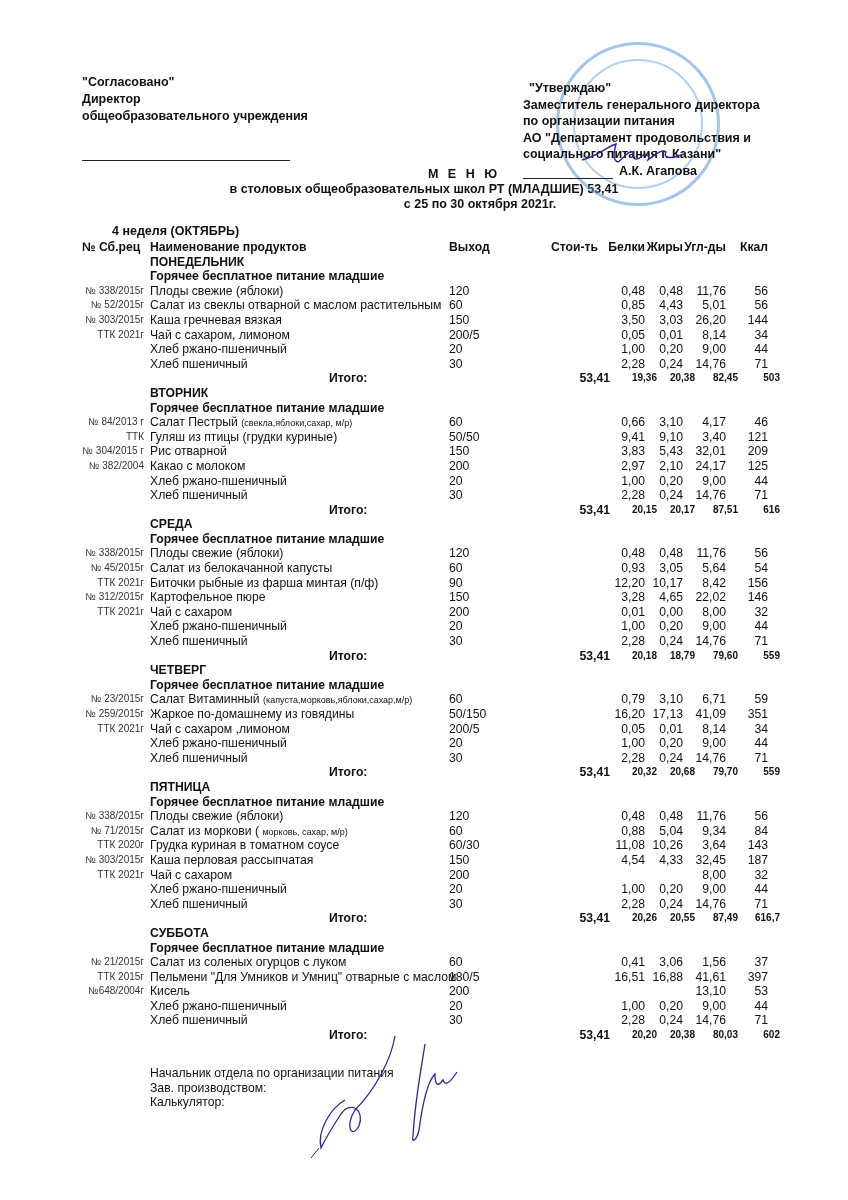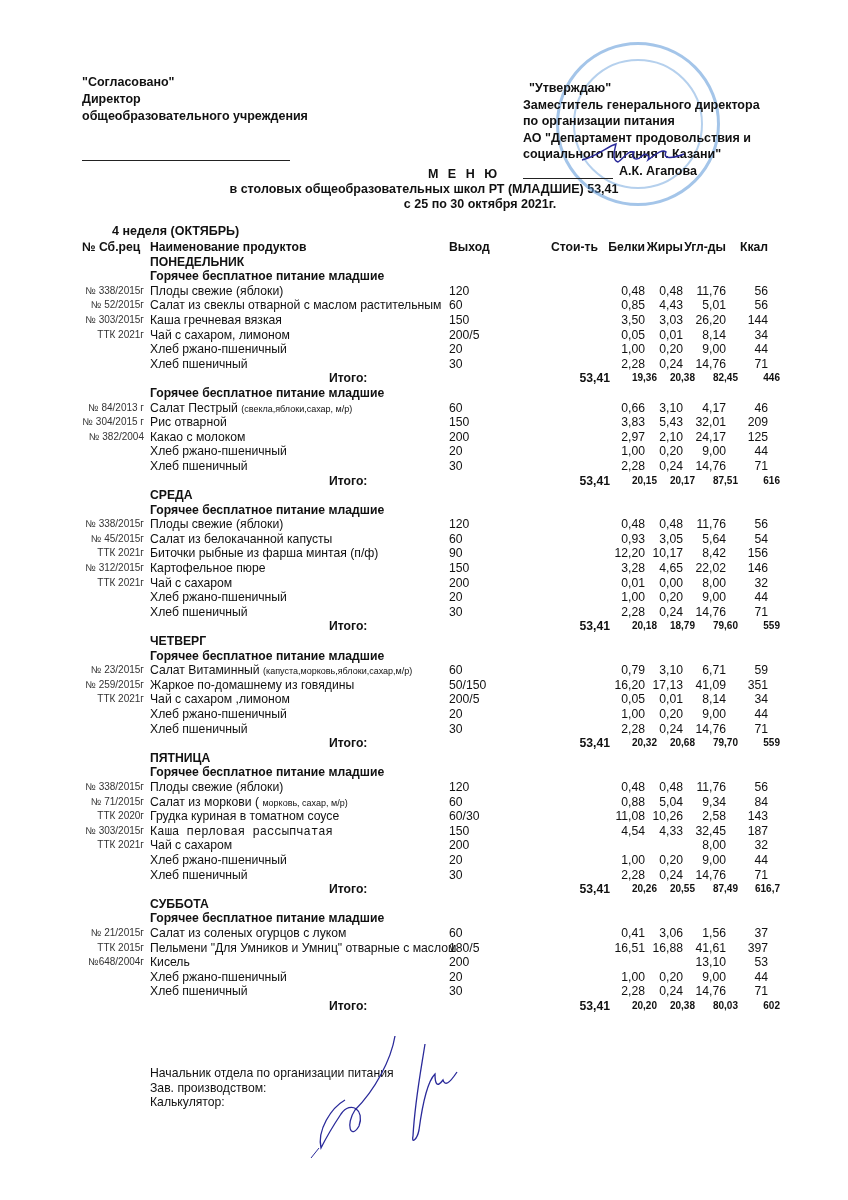--- a/index.html
+++ b/index.html
@@ -147,35 +147,47 @@
         <span class="c-f">0,24</span>
         <span class="c-c">14,76</span>
         <span class="c-k">71</span>
       </div>
       <div class="row total-row">
         <span class="c-name">Итого:</span>
         <span class="c-cost">53,41</span>
         <span class="c-b">19,36</span>
         <span class="c-f">20,38</span>
         <span class="c-c">82,45</span>
-        <span class="c-k">446</span>
+        <span class="c-k">503</span>
+      </div>
+      <div class="row day-row">
+        <span class="c-name">ВТОРНИК</span>
       </div>
       <div class="row sec-row">
         <span class="c-name">Горячее бесплатное питание младшие</span>
       </div>
       <div class="row item-row">
         <span class="c-ref">№ 84/2013 г</span>
         <span class="c-name"><span class="" style="position: static; text-align: right;">Салат Пестрый </span><span class="small-note" style="position: static;">(свекла,яблоки,сахар, м/р)</span></span>
         <span class="c-out">60</span>
         <span class="c-b">0,66</span>
         <span class="c-f">3,10</span>
         <span class="c-c">4,17</span>
         <span class="c-k">46</span>
       </div>
       <div class="row item-row">
+        <span class="c-ref">ТТК</span>
+        <span class="c-name"><span class="" style="position: static;">Гуляш из птицы (грудки куриные)</span><span class="small-note" style="position: static;"></span></span>
+        <span class="c-out">50/50</span>
+        <span class="c-b">9,41</span>
+        <span class="c-f">9,10</span>
+        <span class="c-c">3,40</span>
+        <span class="c-k">121</span>
+      </div>
+      <div class="row item-row">
         <span class="c-ref">№ 304/2015 г</span>
         <span class="c-name"><span class="" style="position: static;">Рис отварной</span><span class="small-note" style="position: static;"></span></span>
         <span class="c-out">150</span>
         <span class="c-b">3,83</span>
         <span class="c-f">5,43</span>
         <span class="c-c">32,01</span>
         <span class="c-k">209</span>
       </div>
       <div class="row item-row">
         <span class="c-ref">№ 382/2004</span>
@@ -371,26 +383,26 @@
         <span class="c-f">5,04</span>
         <span class="c-c">9,34</span>
         <span class="c-k">84</span>
       </div>
       <div class="row item-row">
         <span class="c-ref">ТТК 2020г</span>
         <span class="c-name"><span class="" style="position: static;">Грудка куриная в томатном соусе</span><span class="small-note" style="position: static;"></span></span>
         <span class="c-out">60/30</span>
         <span class="c-b">11,08</span>
         <span class="c-f">10,26</span>
-        <span class="c-c">2,58</span>
+        <span class="c-c">3,64</span>
         <span class="c-k">143</span>
       </div>
       <div class="row item-row">
         <span class="c-ref">№ 303/2015г</span>
-        <span class="c-name"><span class="" style="position: static; font-family: Liberation Mono, monospace;">Каша перловая рассыпчатая</span><span class="small-note" style="position: static;"></span></span>
+        <span class="c-name"><span class="" style="position: static;">Каша перловая рассыпчатая</span><span class="small-note" style="position: static;"></span></span>
         <span class="c-out">150</span>
         <span class="c-b">4,54</span>
         <span class="c-f">4,33</span>
         <span class="c-c">32,45</span>
         <span class="c-k">187</span>
       </div>
       <div class="row item-row">
         <span class="c-ref">ТТК 2021г</span>
         <span class="c-name"><span class="" style="position: static;">Чай с сахаром</span><span class="small-note" style="position: static;"></span></span>
         <span class="c-out">200</span>

